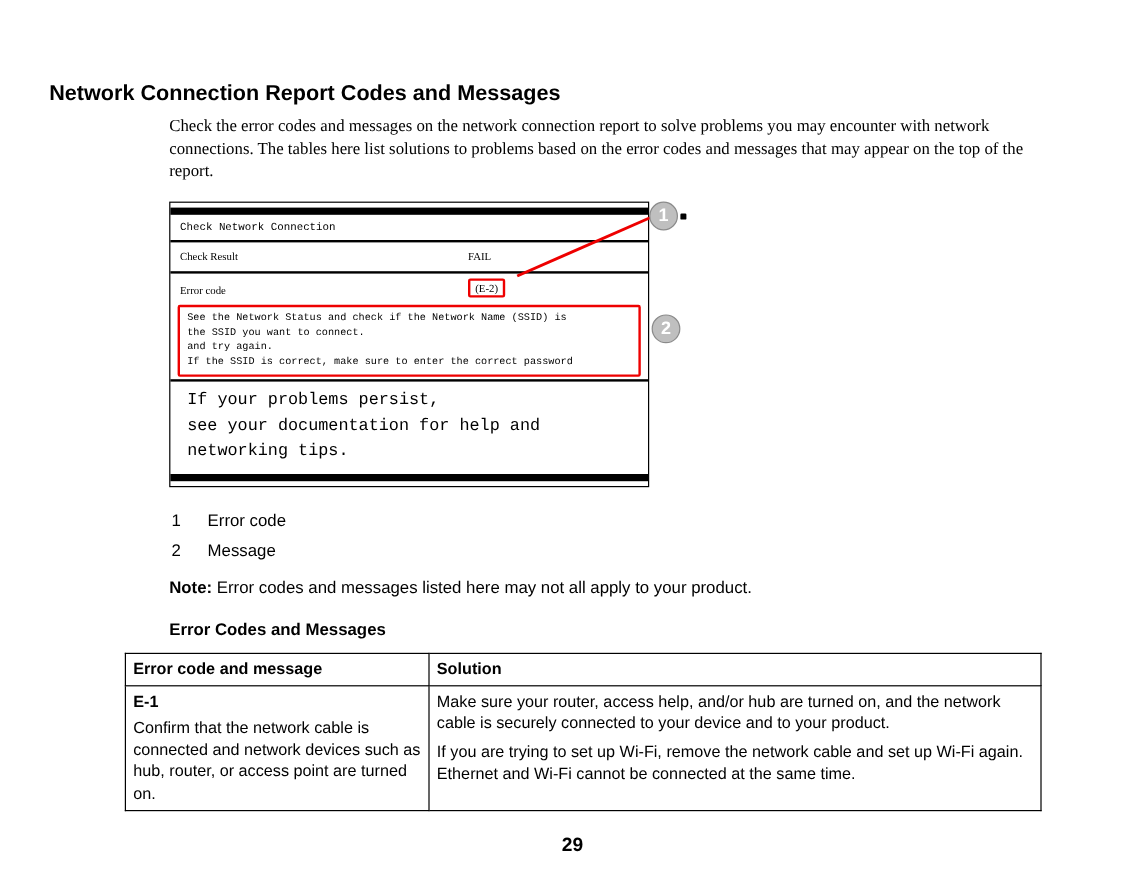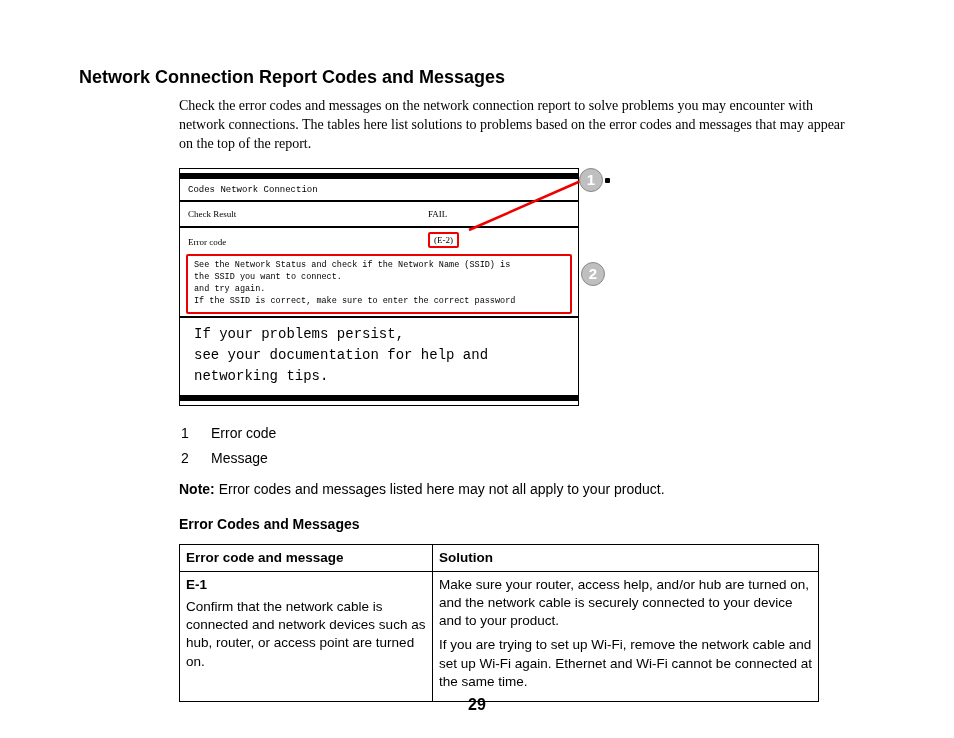--- a/index.html
+++ b/index.html
@@ -8,21 +8,21 @@
     background: #fff;
     font-family: Arial, Helvetica, sans-serif;
     color: #000;
     font-size: 14px;
     line-height: 1.35;
   }
   .page {
     width: 954px;
     height: 738px;
     box-sizing: border-box;
-    padding: 65px 100px 30px 94px;
+    padding: 65px 100px 30px 56px;
     position: relative;
   }
   h1.title {
     font-size: 18px;
     font-weight: bold;
     margin: 0 0 8px -15px;
   }
   .intro {
     margin: 0 0 14px 85px;
     font-size: 14px;
@@ -101,23 +101,23 @@
   .legend {
     margin: 18px 0 12px 87px;
     font-size: 14px;
   }
   .legend-row { display:flex; margin-bottom:6px; }
   .legend-row .n { width: 30px; }
   .note { margin: 6px 0 16px 85px; font-size:14px; }
   .subhead { margin: 8px 0 10px 85px; font-size:14px; font-weight:bold; }
 
   table.codes {
-    margin-left: 85px;
+    margin-left: 48px;
     border-collapse: collapse;
-    width: 640px;
+    width: 764px;
     font-size: 13.5px;
   }
   table.codes th, table.codes td {
     border: 1px solid #000;
     padding: 4px 6px;
     text-align: left;
     vertical-align: top;
   }
   table.codes th { font-weight: bold; background:#fff; }
   table.codes td.left { width: 240px; }
@@ -143,21 +143,21 @@
   <p class="intro">Check the error codes and messages on the network connection report to solve problems you may encounter with network connections. The tables here list solutions to problems based on the error codes and messages that may appear on the top of the report.</p>
 
   <div class="diagram-wrap">
     <svg class="lead" width="430" height="190">
       <line x1="290" y1="62" x2="404" y2="12" stroke="#e00" stroke-width="2.5"></line>
     </svg>
 
     <div class="diagram">
       <div style="height:4px"></div>
       <div class="thick"></div>
-      <div class="cnc">Codes Network Connection</div>
+      <div class="cnc">Check Network Connection</div>
       <div class="thin"></div>
       <div class="row">
         <span class="k">Check Result</span>
         <span class="v">FAIL</span>
       </div>
       <div class="thin"></div>
       <div class="row" style="padding-top:4px;padding-bottom:4px;">
         <span class="k">Error code</span>
         <span class="v"><span class="ecbox">(E-2)</span></span>
       </div>

